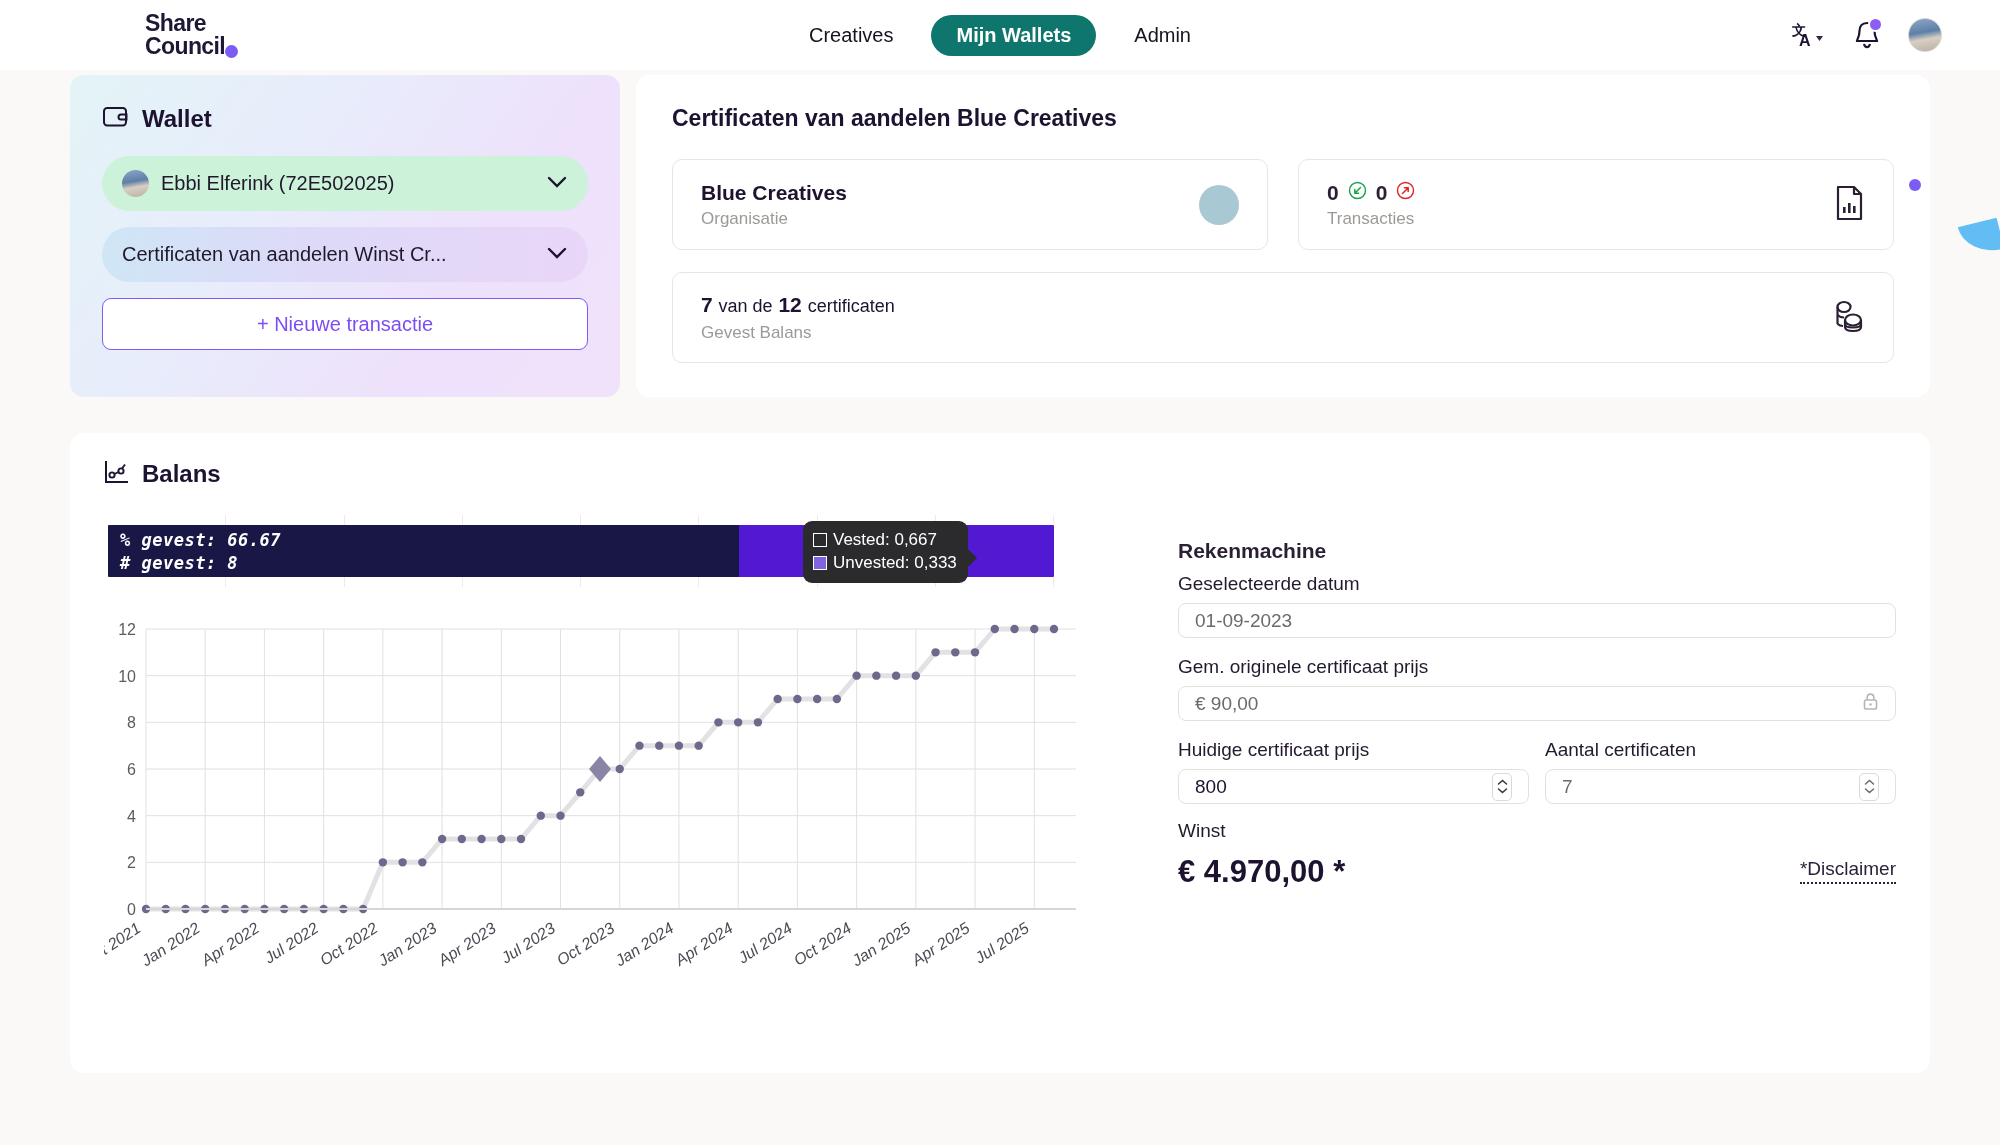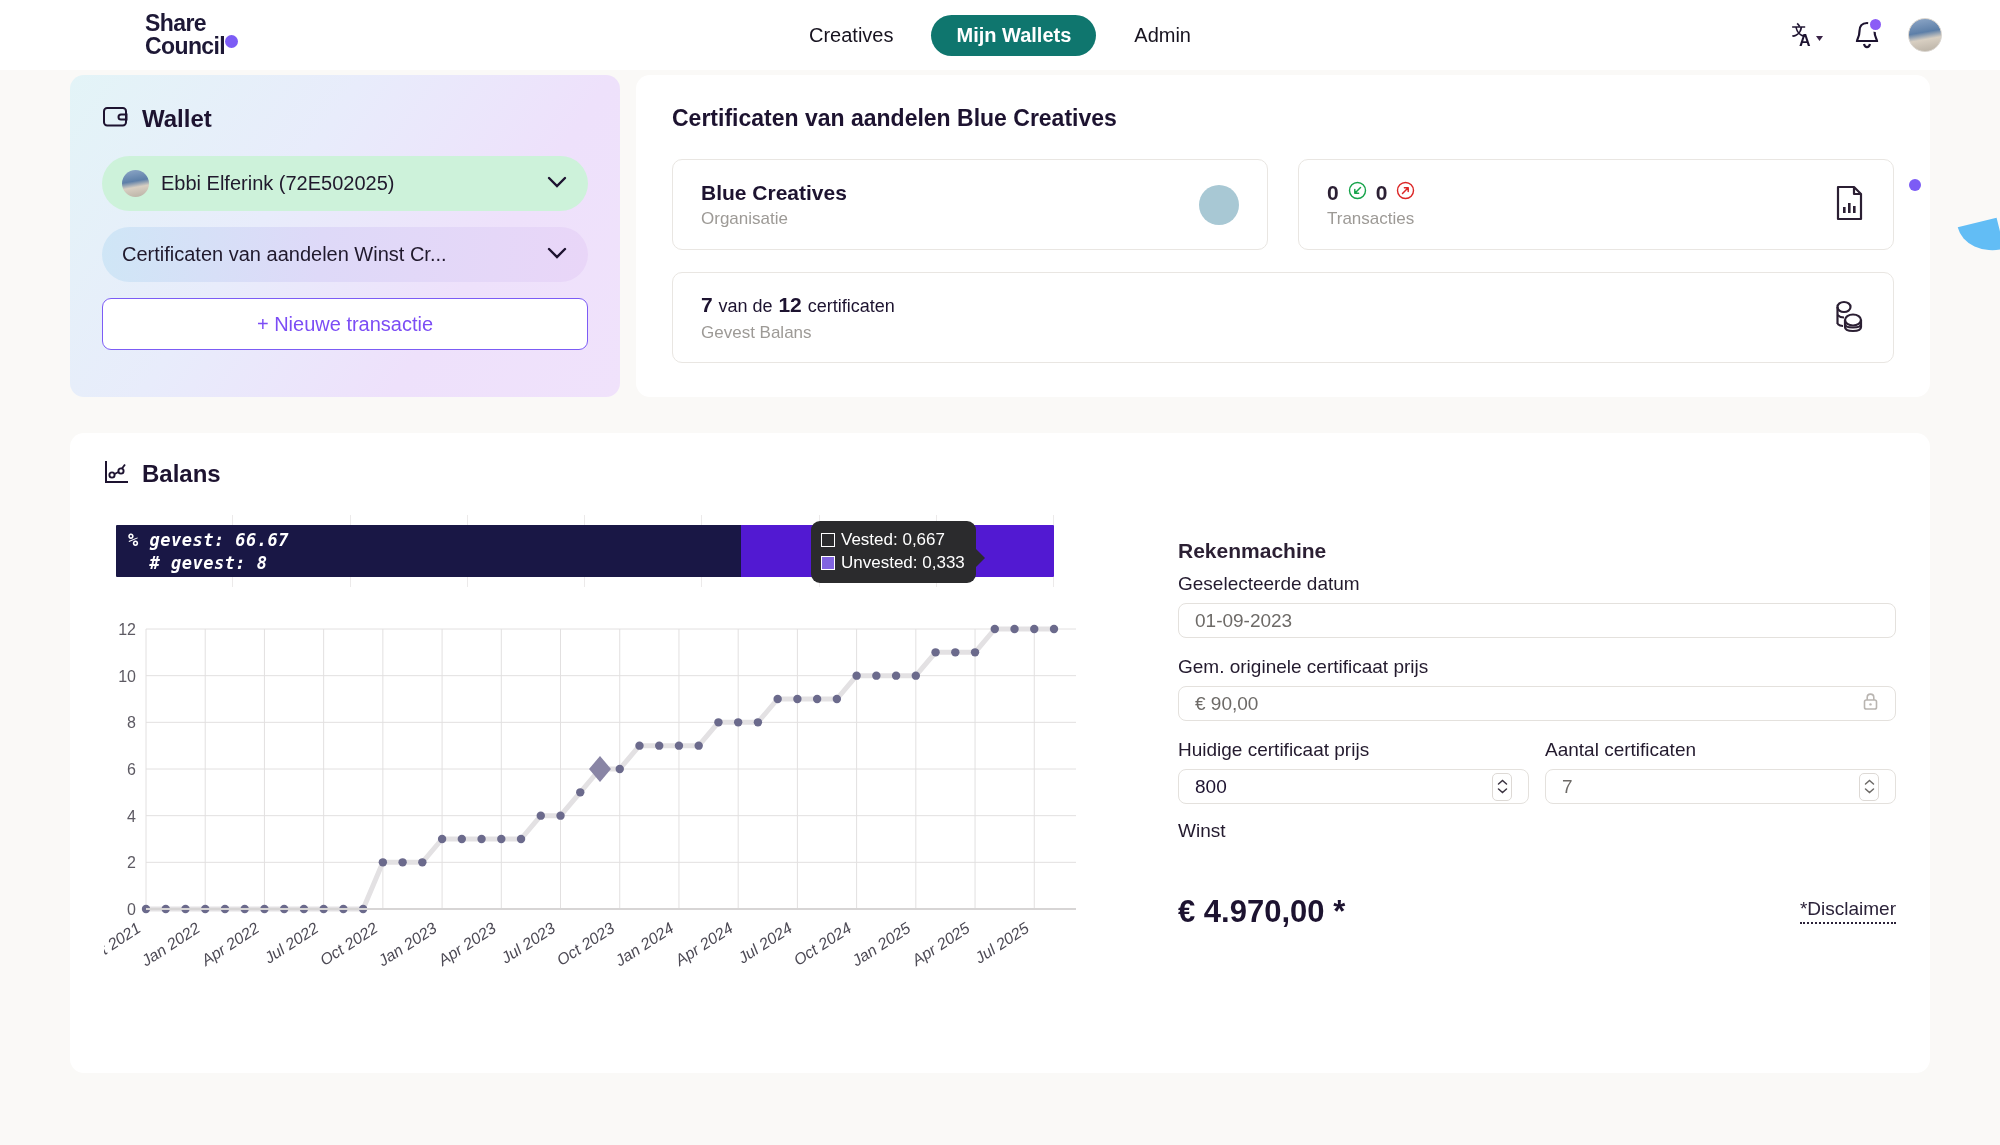--- a/index.html
+++ b/index.html
@@ -18,21 +18,21 @@
     background: #ffffff;
     display: flex;
     align-items: center;
     position: relative;
     z-index: 40;
   }
   .logo { position: absolute; left: 145px; top: 12px; line-height: 1.0; }
   .logo-l1, .logo-l2 {
     font-size: 23px; font-weight: bold; color: #1d1836; letter-spacing: -0.6px;
   }
-  .logo-l2 { display: flex; align-items: flex-start; gap: 0; }
+  .logo-l2 { display: flex; align-items: flex-end; gap: 0; }
   .logo-dot {
     width: 13px; height: 13px; border-radius: 50%; background: #7c5cf5; display: inline-block;
   }
   .navcenter {
     position: absolute; left: 50%; transform: translateX(-50%);
     display: flex; align-items: center; gap: 38px;
   }
   .navitem {
     font-size: 20px; color: #17131f; cursor: pointer; white-space: nowrap;
   }
@@ -129,21 +129,21 @@
     margin: 36px 70px 0 70px; background: #ffffff;
     border-radius: 14px; padding: 26px 34px 0 34px; height: 640px;
   }
   .balans-head { display: flex; align-items: center; gap: 12px; margin-bottom: 26px; }
   .balans-title { font-size: 24px; font-weight: bold; color: #1d1330; }
   .balans-body { display: flex; gap: 34px; }
   .chart-col { width: 1040px; position: relative; }
   .calc-col { flex: 1; padding-top: 24px; }
 
   
-  .vbar-wrap { position: relative; height: 72px; margin-left: 12px; text-align: center; }
+  .vbar-wrap { position: relative; height: 72px; margin-left: 4px; }
   .vbar-grid {
     position: absolute; inset: 0; left: 0px; right: 90px;
     display: flex;
   }
   .vbar-grid div { flex: 1; border-right: 1px solid #eceaea; }
   .vbar {
     position: absolute; left: 0px; right: 90px; top: 10px; height: 52px;
     display: flex; border-radius: 1px; overflow: hidden;
   }
   .vbar-vested { background: #191745; }
@@ -191,21 +191,21 @@
   .calc-pair > div { flex: 1; }
   .stepper {
     width: 20px; height: 28px; border: 1px solid #ddd9d5; border-radius: 5px;
     display: flex; flex-direction: column; align-items: center;
     justify-content: center; gap: 1px; cursor: pointer; flex: none;
   }
   .winst-label { font-size: 19px; color: #231a2e; margin-top: -2px; }
   .winst-row {
     display: flex; align-items: flex-end; justify-content: space-between; margin-top: 12px;
   }
-  .winst-val { font-size: 31px; font-weight: bold; color: #1d1330; margin-top: 40px; }
+  .winst-val { font-size: 31px; font-weight: bold; color: #1d1330; }
   .disclaimer {
     font-size: 19px; color: #2b2239; border-bottom: 2px dotted #2b2239;
     padding-bottom: 2px; cursor: pointer; margin-bottom: 6px;
   }
 </style>
 </head>
 <body>
 
 <div class="topnav">
   <div class="logo">

